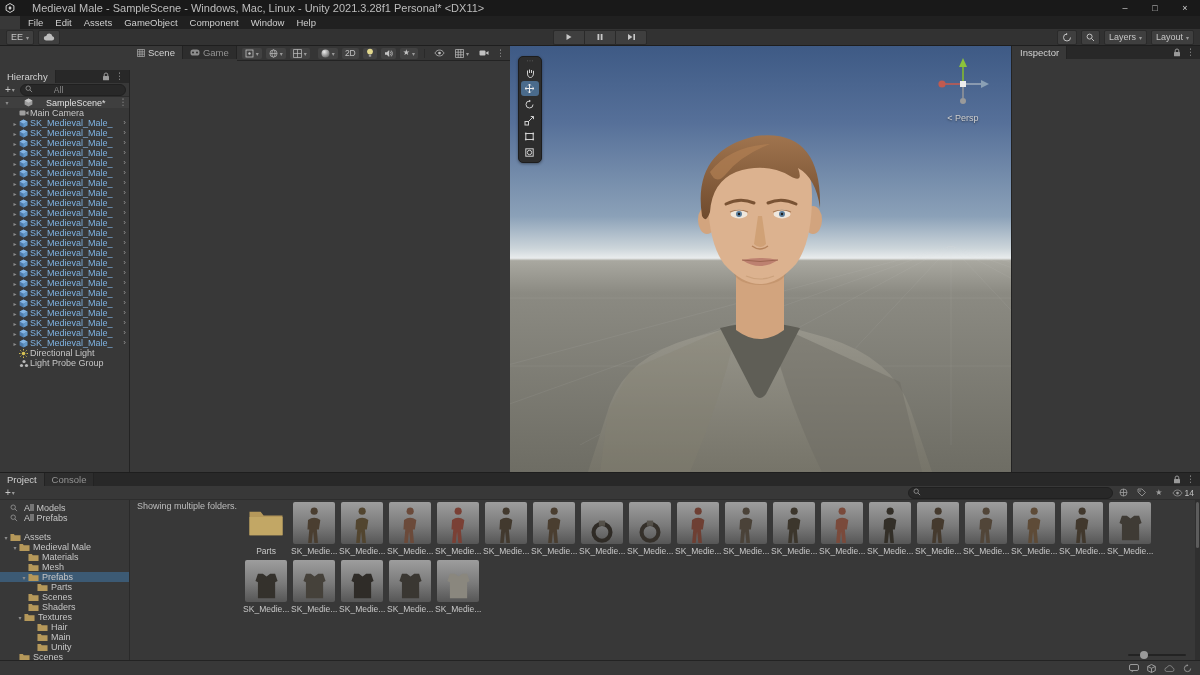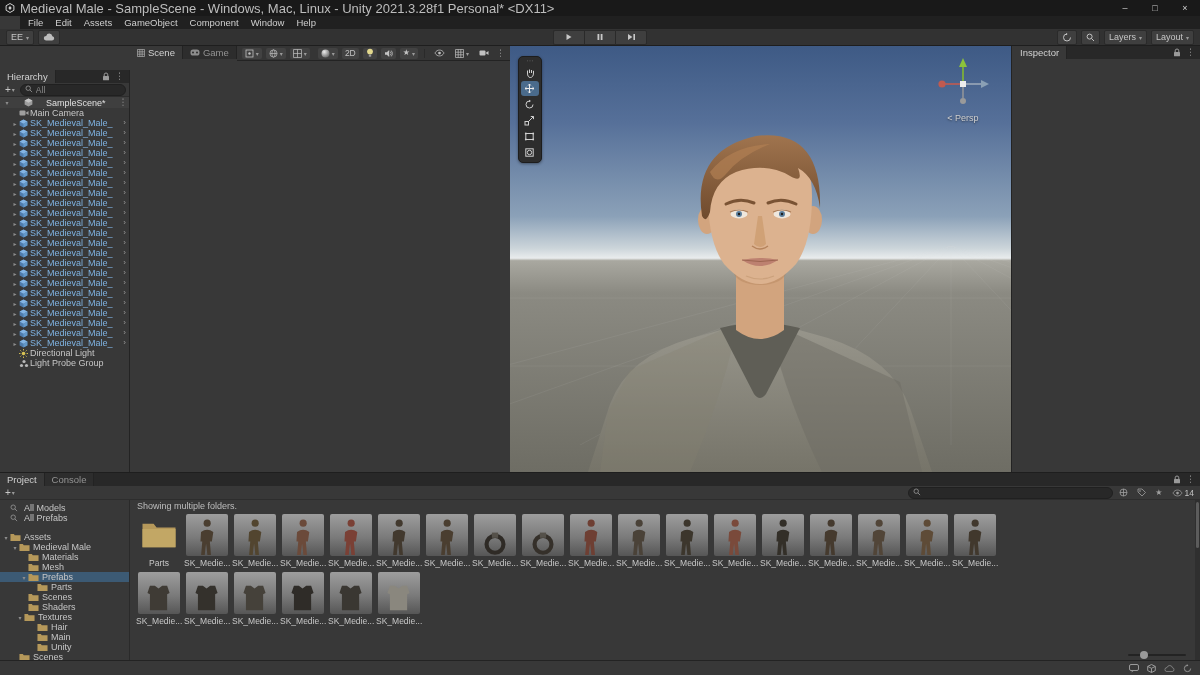--- a/index.html
+++ b/index.html
@@ -2,21 +2,21 @@
 <html><head>
 <meta charset="utf-8">
 <style>
   html,body{margin:0;padding:0;background:#111;}
   .app{position:relative;width:1200px;height:675px;background:#383838;overflow:hidden;
        font-family:"Liberation Sans",sans-serif;color:#c4c4c4;font-size:10px;user-select:none;}
   svg{display:block}
 
   
   .titlebar{position:absolute;top:0;left:0;right:0;height:16px;background:#191919;display:flex;align-items:center;padding-left:5px;gap:5px;}
-  .titlebar .title{font-size:13px;color:#bdbdbd;white-space:nowrap;}
+  .titlebar .title{font-size:11px;color:#bdbdbd;white-space:nowrap;margin-left:12px;}
   .win-controls{margin-left:auto;display:flex;height:16px;}
   .win-btn{width:30px;display:flex;align-items:center;justify-content:center;color:#cfcfcf;font-size:9px;}
 
   
   .menubar{position:absolute;top:16px;left:0;right:0;height:13px;background:#202020;display:flex;align-items:center;padding-left:2px;margin-left:20px;}
   .menu-item{padding:0 6px;font-size:9.5px;color:#cfcfcf;}
 
   
   .toolbar{position:absolute;top:29px;left:0;right:0;height:17px;background:#323232;border-bottom:1px solid #1e1e1e;display:flex;align-items:center;padding:0 6px;box-sizing:border-box;}
   .tbtn{height:13px;display:flex;align-items:center;justify-content:center;background:#3f3f3f;border:1px solid #2a2a2a;border-radius:2px;padding:0 4px;gap:3px;color:#c6c6c6;font-size:9px;margin-right:4px;}
@@ -29,21 +29,21 @@
 
   
   .strip{display:flex;align-items:stretch;background:#282828;height:13px;}
   .tab{display:flex;align-items:center;gap:3px;padding:0 7px;font-size:9.5px;color:#939393;background:#2d2d2d;border-right:1px solid #232323;}
   .tab.active{background:#383838;color:#d2d2d2;}
   .strip .spacer{flex:1;}
   .strip-icons{display:flex;align-items:center;gap:5px;padding:0 5px;color:#9a9a9a;font-size:9px;}
   .kebab{color:#9a9a9a;font-size:9px;line-height:9px;}
   .itoolbar{height:13px;display:flex;align-items:center;background:#383838;border-bottom:1px solid #2d2d2d;padding:0 3px;gap:3px;}
   .plus-btn{display:flex;align-items:center;font-size:10px;color:#c8c8c8;padding:0 2px;gap:1px;}
-  .searchbox{flex:1;height:10px;background:#282828;border:1px solid #202020;border-radius:6px;display:flex;align-items:flex-start;padding:0 4px;gap:3px;min-width:0;}
+  .searchbox{flex:1;height:10px;background:#282828;border:1px solid #202020;border-radius:6px;display:flex;align-items:flex-start;padding:0 4px;gap:21px;min-width:0;}
   .searchbox input{flex:1;min-width:0;background:transparent;border:none;outline:none;color:#cfcfcf;font-size:8.5px;font-family:inherit;padding:0;}
   .searchbox input::placeholder{color:#8a8a8a;}
 
   
   .hierarchy{position:absolute;top:46px;left:0;width:130px;bottom:203px;background:#383838;border-right:1px solid #232323;display:flex;flex-direction:column;box-sizing:border-box;margin-top:24px;}
   .scene-root{display:flex;align-items:center;height:11px;background:#3f3f3f;padding-left:3px;gap:13px;}
   .scene-root .lbl{font-size:9px;color:#e0e0e0;}
   .harrow{width:8px;font-size:6px;color:#8d8d8d;text-align:center;flex:none;}
   .hrow{display:flex;align-items:center;height:10px;padding-left:11px;}
   .hicon{width:11px;display:flex;flex:none;align-items:center;}
@@ -74,21 +74,21 @@
 
   
   .project{position:absolute;left:0;right:0;top:472px;height:188px;background:#383838;border-top:1px solid #1e1e1e;display:flex;flex-direction:column;box-sizing:border-box;}
   .pr-body{flex:1;display:flex;min-height:0;position:relative;}
   .pr-tree{width:130px;flex:none;border-right:1px solid #2a2a2a;padding-top:3px;overflow:hidden;box-sizing:border-box;}
   .trow{display:flex;align-items:center;height:10px;padding-left:2px;}
   .tarrow{width:8px;font-size:6px;color:#8d8d8d;text-align:center;flex:none;}
   .ticon{width:14px;display:flex;flex:none;align-items:center;}
   .tlabel{font-size:9px;color:#c6c6c6;white-space:nowrap;overflow:hidden;}
   .trow.sel{background:#3c5a74;}
-  .pr-content{flex:1;display:flex;flex-direction:column;min-width:0;position:relative;}
+  .pr-content{flex:1;display:flex;flex-direction:row;min-width:0;position:relative;}
   .pr-status{height:12px;flex:none;display:flex;align-items:center;padding-left:7px;font-size:9px;color:#bdbdbd;}
   .grid{flex:1;display:flex;flex-wrap:wrap;align-content:flex-start;gap:1px 2px;padding:2px 0 0 6px;width:880px;}
   .tile{width:46px;height:57px;display:flex;flex-direction:column;align-items:center;}
   .thumb{width:42px;height:42px;border-radius:2px;background:linear-gradient(180deg,#9d9d9d 0%,#7b7b7b 55%,#565656 100%);display:flex;align-items:flex-end;justify-content:center;overflow:hidden;}
   .thumb.folderthumb{background:none;align-items:center;}
   .tlbl{font-size:8.5px;color:#c8c8c8;margin-top:2px;max-width:46px;white-space:nowrap;overflow:hidden;}
   .vscroll{position:absolute;right:0;top:0;bottom:0;width:5px;background:#2f2f2f;}
   .vthumb{position:absolute;right:1px;top:2px;width:3px;height:46px;border-radius:2px;background:#5c5c5c;}
   .pr-footer{position:absolute;right:14px;bottom:4px;display:flex;align-items:center;gap:4px;}
   .slider-track{width:58px;height:2px;background:#232323;border-radius:1px;position:relative;}

